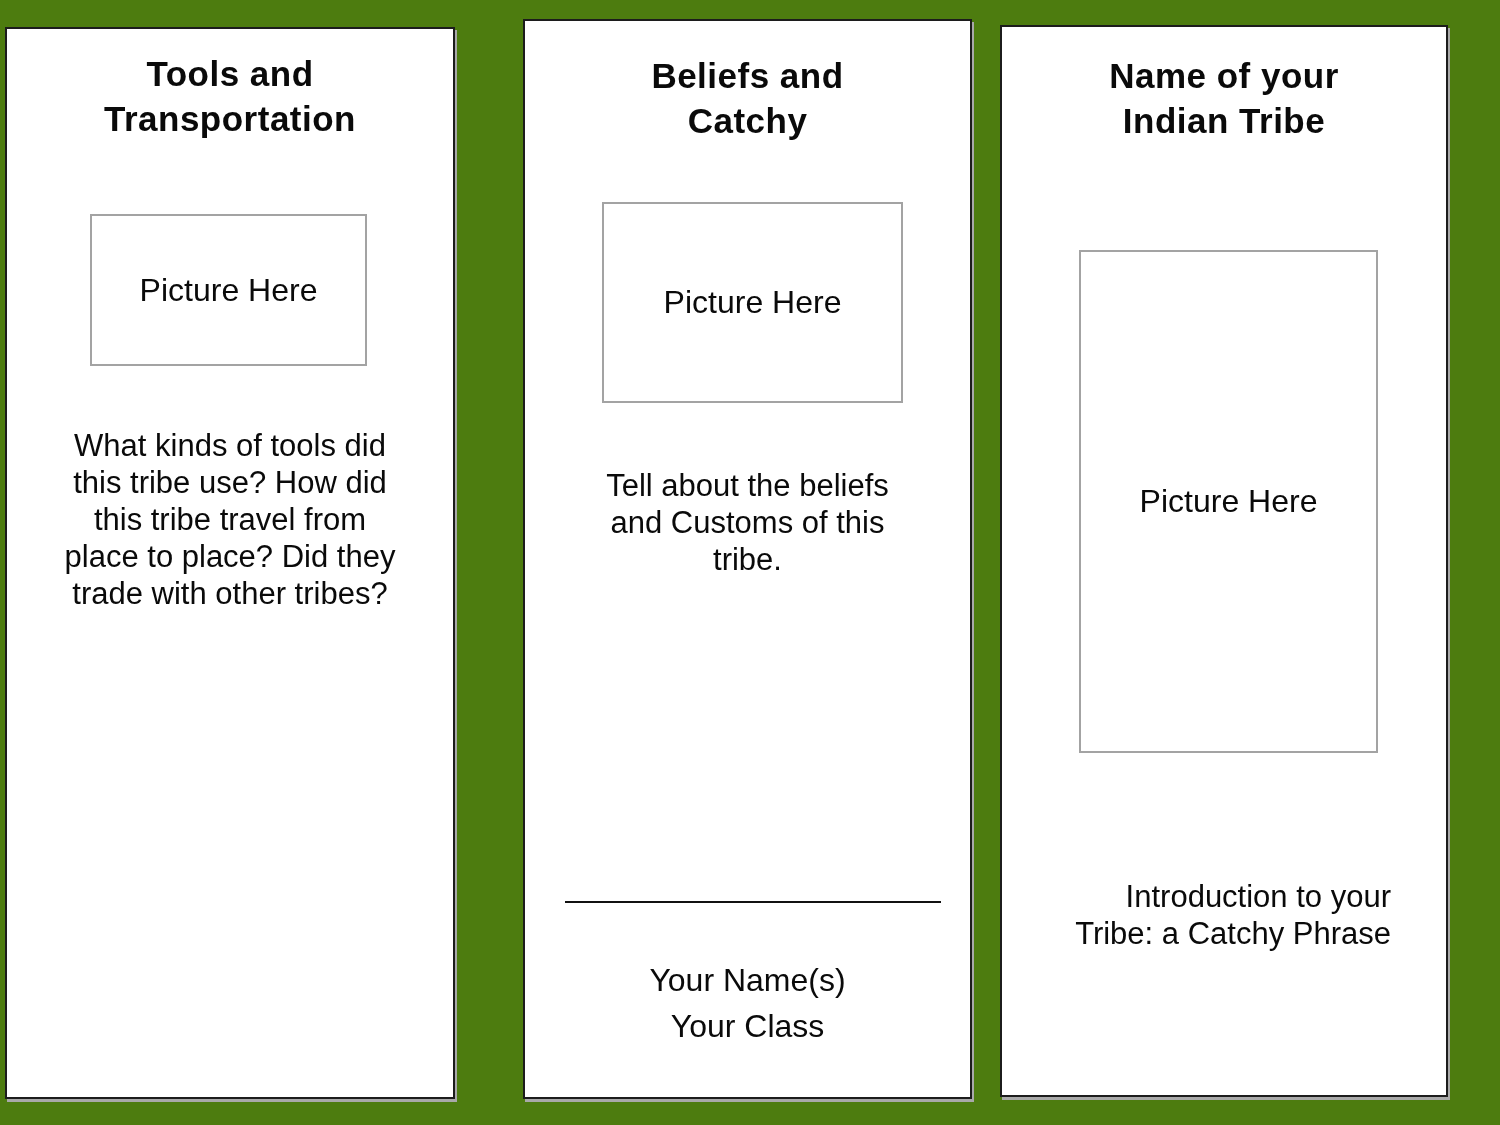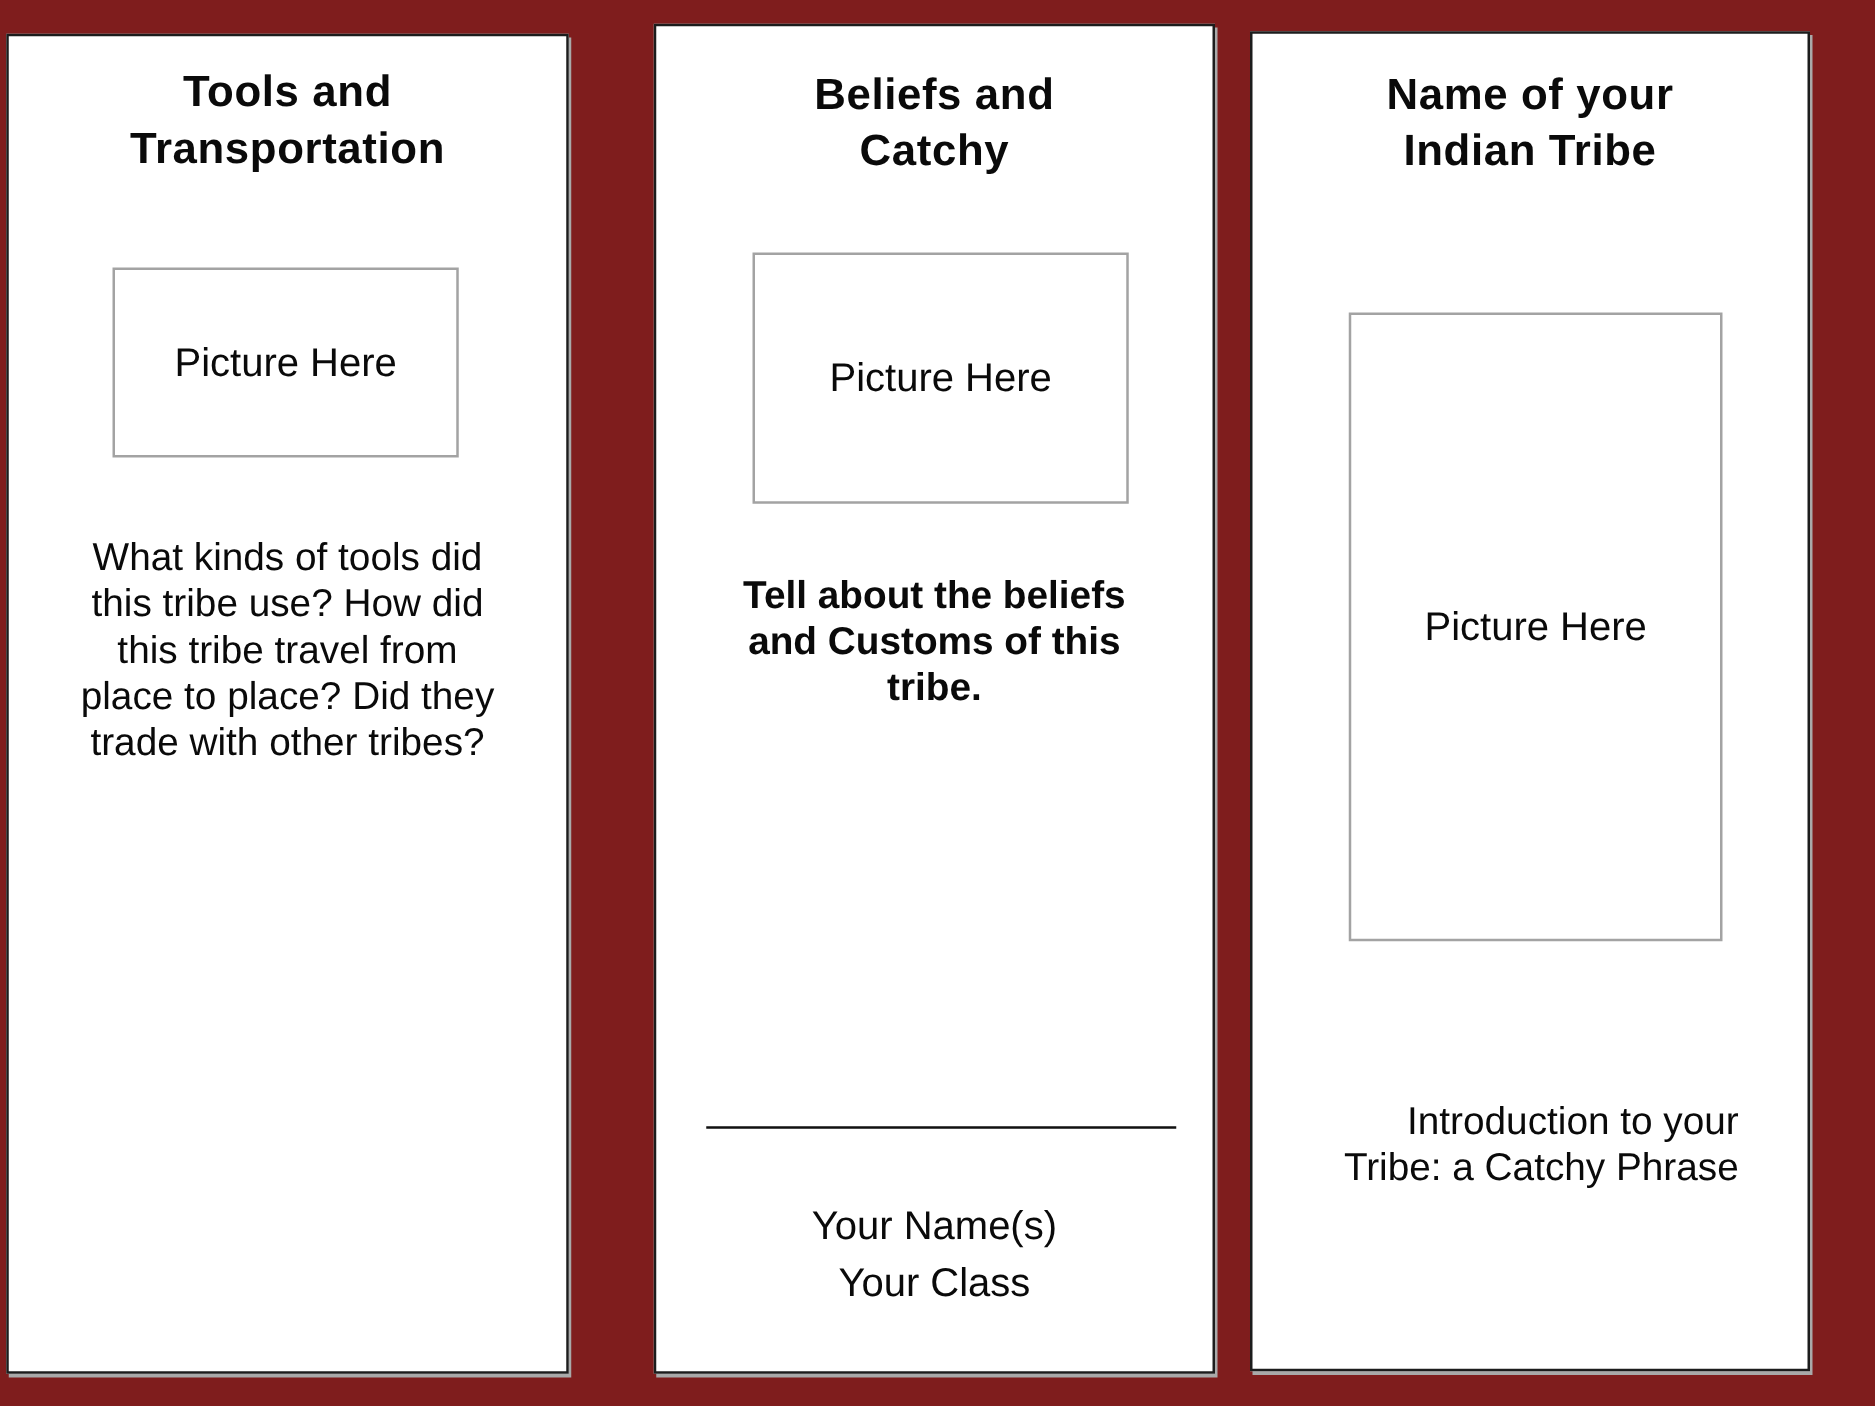--- a/index.html
+++ b/index.html
@@ -6,21 +6,21 @@
     margin: 0;
     padding: 0;
     background: #ffffff;
     font-family: "Liberation Sans", sans-serif;
     color: #0a0a0a;
   }
   .canvas {
     position: relative;
     width: 1500px;
     height: 1125px;
-    background: #7f1d1d;
+    background: #4d7c0f;
     overflow: hidden;
   }
   .panel {
     position: absolute;
     background: #ffffff;
     border: 2px solid #1c1c1c;
     box-shadow: 2px 3px 0 #a9a9a9;
     box-sizing: border-box;
   }
   .panel-left  { left: 5px;    top: 27px; width: 450px; height: 1072px; }
@@ -62,21 +62,21 @@
 
   .panel-body {
     position: absolute;
     left: 0; right: 0;
     margin: 0;
     text-align: center;
     font-size: 31px;
     line-height: 37px;
   }
   .panel-left  .panel-body { top: 398px; padding: 0 50px; }
-  .panel-mid   .panel-body { top: 436px; padding: 0 58px; font-weight: bold; }
+  .panel-mid   .panel-body { top: 446px; padding: 0 58px; }
   .panel-right .panel-body { top: 851px; padding: 0 55px; text-align: right; }
 
   .sig-line {
     position: absolute;
     left: 40px;
     top: 880px;
     width: 376px;
     height: 0;
     border-top: 2px solid #111111;
   }

